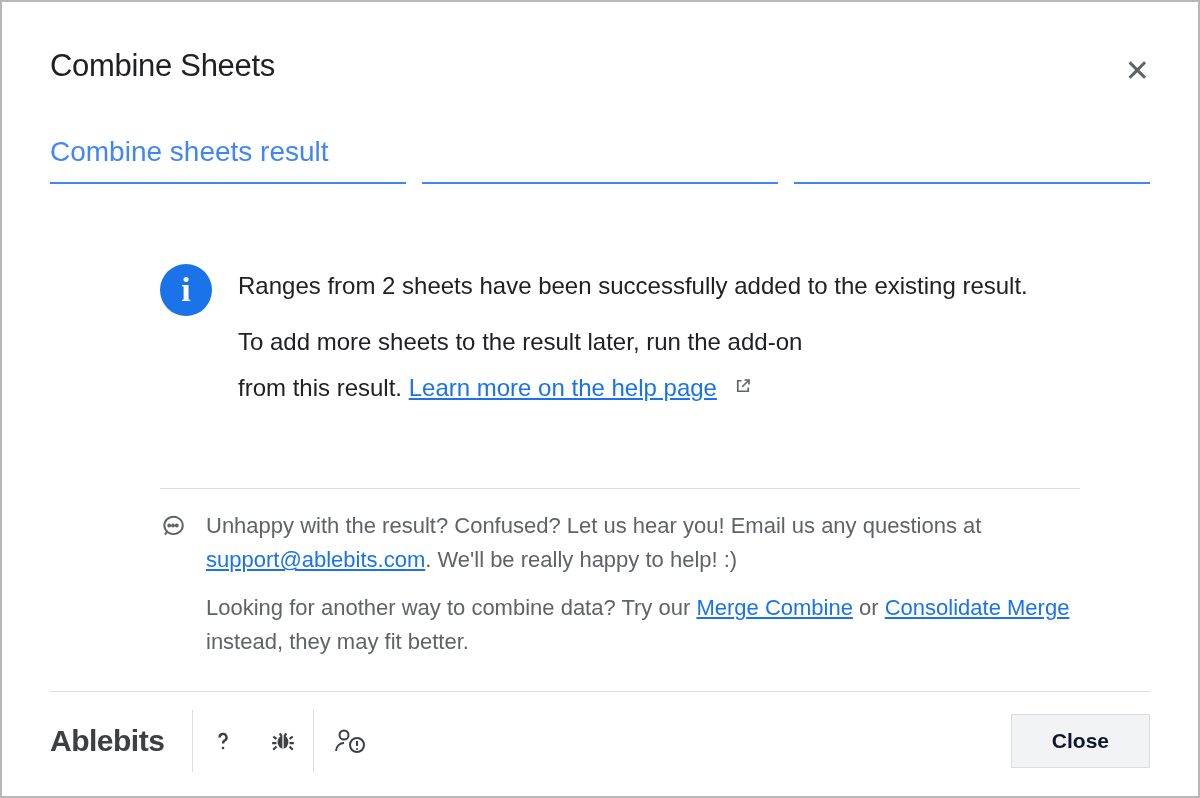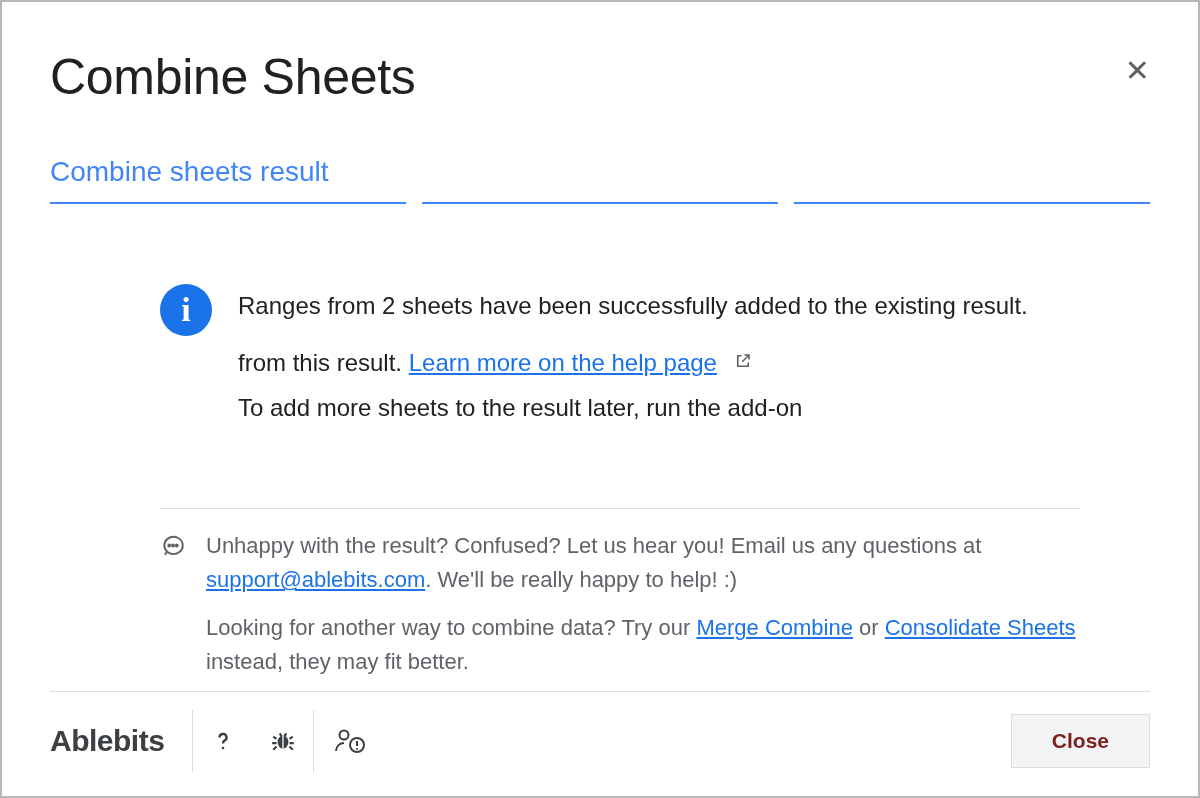--- a/index.html
+++ b/index.html
@@ -12,21 +12,21 @@
     position: relative;
     color: #202124;
   }
   .header-row {
     display: flex;
     justify-content: space-between;
     align-items: flex-start;
   }
   .dialog-title {
     font-family: "Helvetica Neue", Arial, sans-serif;
-    font-size: 50px;
+    font-size: 31px;
     font-weight: 400;
     letter-spacing: -0.3px;
     color: #202124;
   }
   .close-x {
     font-size: 30px;
     line-height: 30px;
     color: #5f6368;
     cursor: pointer;
     padding-top: 8px;
@@ -133,21 +133,21 @@
     align-items: center;
     justify-content: center;
     color: #3c4043;
     cursor: pointer;
   }
   .ficon.double { width: 72px; }
   .close-btn {
     margin-left: auto;
     background: #f1f3f4;
     border: 1px solid #dadce0;
-    color: #7f1d1d;
+    color: #0f172a;
     font-size: 21px;
     font-weight: 700;
     padding: 14px 40px;
     cursor: pointer;
     font-family: inherit;
   }
 </style>
 </head>
 <body>
 
@@ -162,50 +162,50 @@
   <div class="tab empty"></div>
 </div>
 
 <div class="content-block">
   <div class="info-icon">
       <span>i</span>
     </div>
   <div class="msg-lines">
     <span class="line">Ranges from 2 sheets have been successfully added to the existing result.</span>
     <div class="gap"></div>
+    <span class="line">To add more sheets to the result later, run the add-on</span>
     <span class="line">
       <span>from this result. </span><a class="link-blue">Learn more on the help page</a>
       <span class="ext-icon">
         <svg width="18" height="18" viewBox="0 0 24 24" fill="none" stroke="currentColor" stroke-width="2.2">
           <path d="M14 4h6v6"></path>
             <path d="M20 4l-9 9"></path>
             <path d="M19 14v5H5V5h5"></path>
         </svg>
       </span>
     </span>
-    <span class="line">To add more sheets to the result later, run the add-on</span>
   </div>
 </div>
 
 <div class="feedback-block">
   <div class="speech-icon">
     <svg width="26" height="26" viewBox="0 0 24 24" fill="none" stroke="currentColor" stroke-width="1.8">
       <path d="M21 11.5a8.5 8 0 1 1-4.2-6.9A8.5 8 0 0 1 21 11.5z"></path>
       <path d="M4.5 20l2.3-3"></path>
       <circle cx="8.5" cy="11.5" r="0.9" fill="currentColor"></circle>
       <circle cx="12" cy="11.5" r="0.9" fill="currentColor"></circle>
       <circle cx="15.5" cy="11.5" r="0.9" fill="currentColor"></circle>
     </svg>
   </div>
   <div class="fb-text">
     <p>
       <span>Unhappy with the result? Confused? Let us hear you! Email us any questions at </span><a>support@ablebits.com</a><span>. We'll be really happy to help! :)</span>
     </p>
     <p>
-      <span>Looking for another way to combine data? Try our </span><a>Merge Combine</a><span> or </span><a>Consolidate Sheets</a><span> instead, they may fit better.</span>
+      <span>Looking for another way to combine data? Try our </span><a>Merge Combine</a><span> or </span><a>Consolidate Merge</a><span> instead, they may fit better.</span>
     </p>
   </div>
 </div>
 
 <div class="footer">
   <div class="brand">Ablebits</div>
   <div class="vdiv"></div>
   <div class="ficon">
     <svg width="24" height="26" viewBox="0 0 24 24" fill="none" stroke="currentColor" stroke-width="2.4">
       <path d="M8.5 8.5a3.5 3.5 0 1 1 5 3.1c-1.3.7-1.5 1.4-1.5 2.9"></path>

